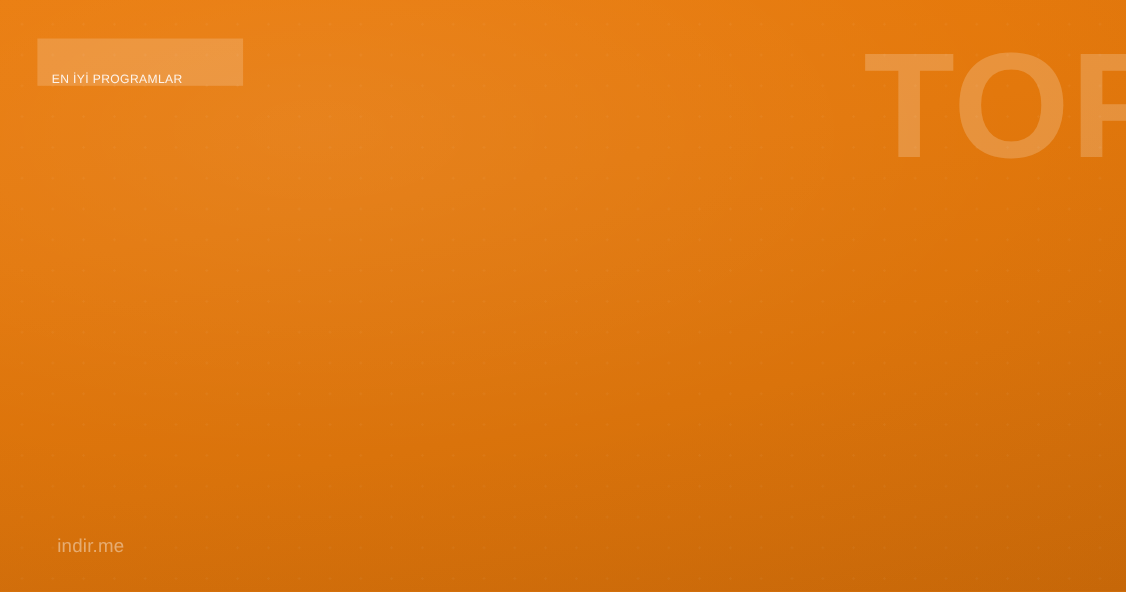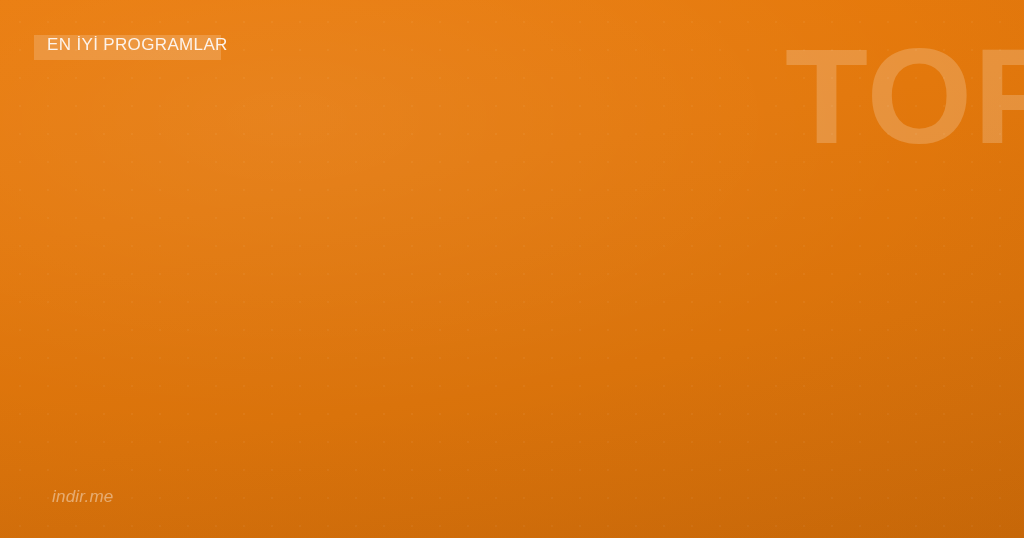--- a/index.html
+++ b/index.html
@@ -63,28 +63,28 @@
     user-select: none;
     pointer-events: none;
   }
 
   
   .category-badge {
     position: absolute;
     left: 34px;
     top: 35px;
     width: 187px;
-    height: 25px;
+    height: 43px;
     box-sizing: border-box;
     display: flex;
-    align-items: flex-start;
+    align-items: flex-end;
     padding: 0 13px;
     background: rgba(255, 255, 255, 0.175);
     color: #fdf3ea;
-    font-size: 17px;
+    font-size: 11px;
     font-weight: 400;
     letter-spacing: 0.35px;
     white-space: nowrap;
     text-decoration: none;
   }
 
   
   .headline {
     position: absolute;
     left: 52px;
@@ -103,21 +103,20 @@
   .site-watermark {
     position: absolute;
     left: 52px;
     top: 487px;
     margin: 0;
     font-size: 17px;
     font-weight: 400;
     letter-spacing: 0.2px;
     color: rgba(255, 255, 255, 0.42);
     user-select: none;
-    font-style: italic;
   }
 </style>
 </head>
 <body>
 
 <div class="banner">
 
   <div class="dot-grid"></div>
   <div class="vignette"></div>
 

